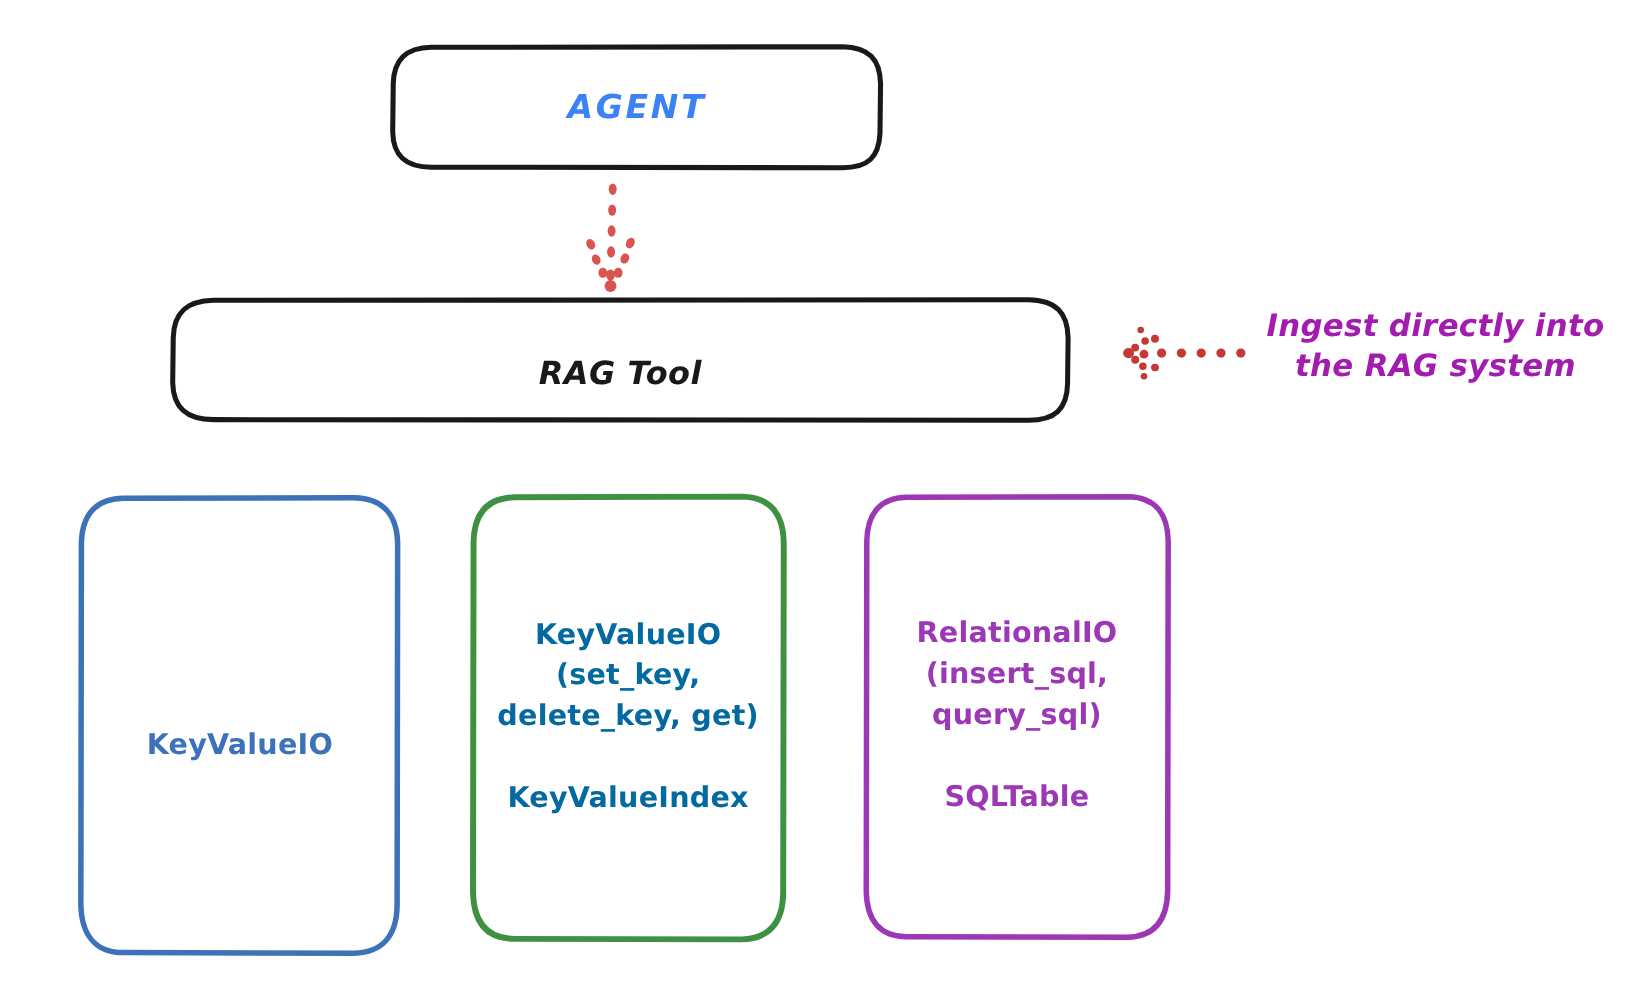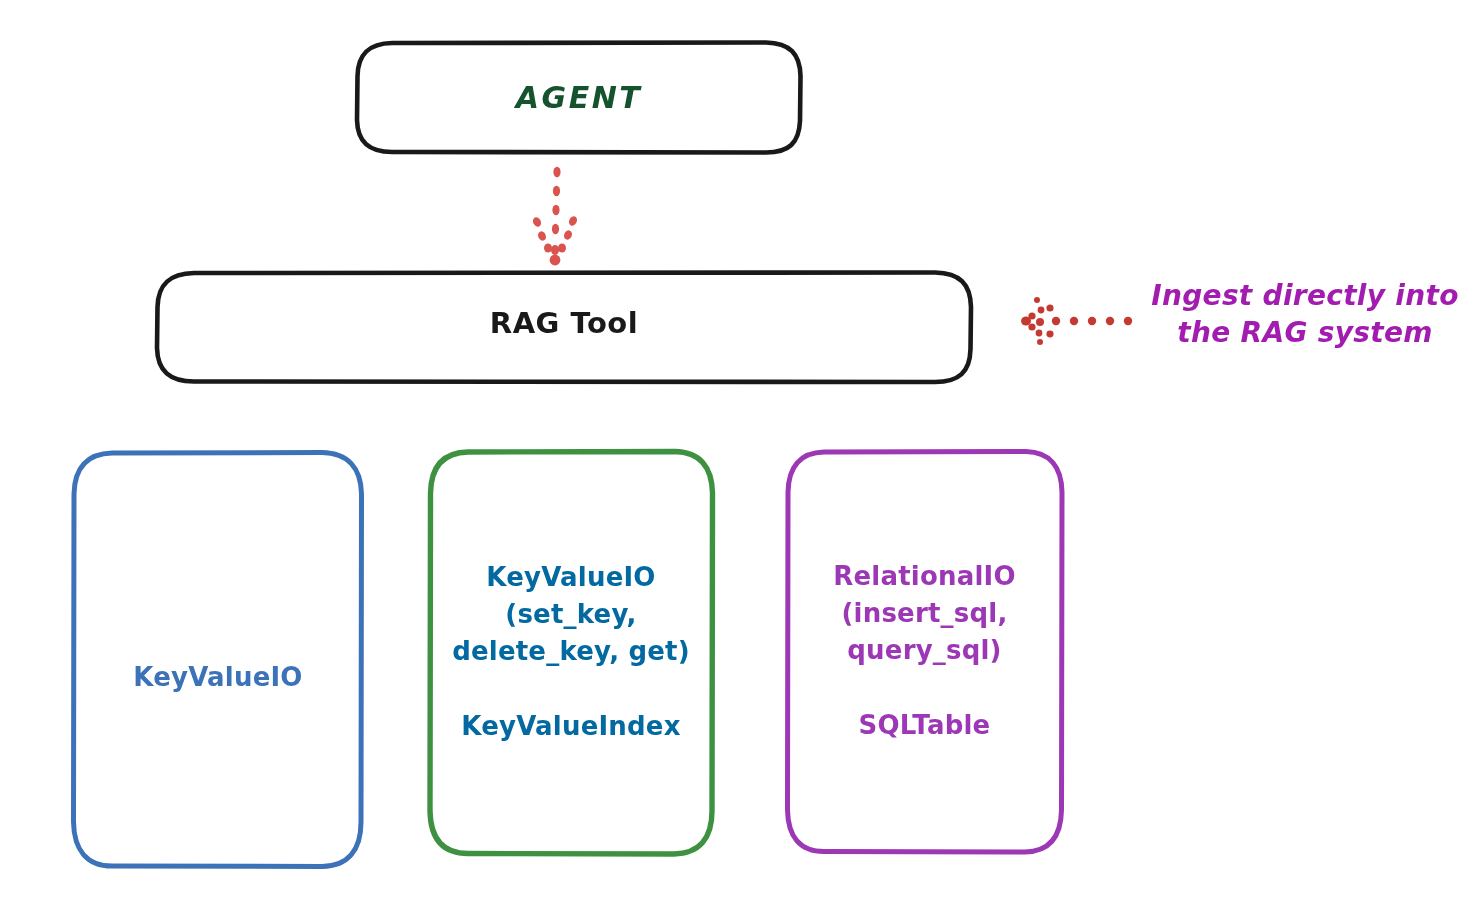--- a/index.html
+++ b/index.html
@@ -33,26 +33,26 @@
   #agent-box {
     left: 357px; top: 42px;
     width: 444px; height: 111px;
   }
   #agent-label {
     font-family: "DejaVu Sans", sans-serif;
     font-style: italic;
     font-weight: 700;
     font-size: 30px;
     letter-spacing: 2.5px;
-    color: #14532d;
+    color: #3b82f6;
   }
   
   #ragtool-box {
-    left: 157px; top: 268px;
-    width: 814px; height: 110px;
+    left: 157px; top: 284px;
+    width: 814px; height: 110px; font-style: italic;
   }
   #ragtool-label {
     font-family: "DejaVu Sans", sans-serif;
     font-weight: 600;
     font-size: 29px;
     letter-spacing: 0.5px;
     color: #191919;
   }
   
   .io-label {

